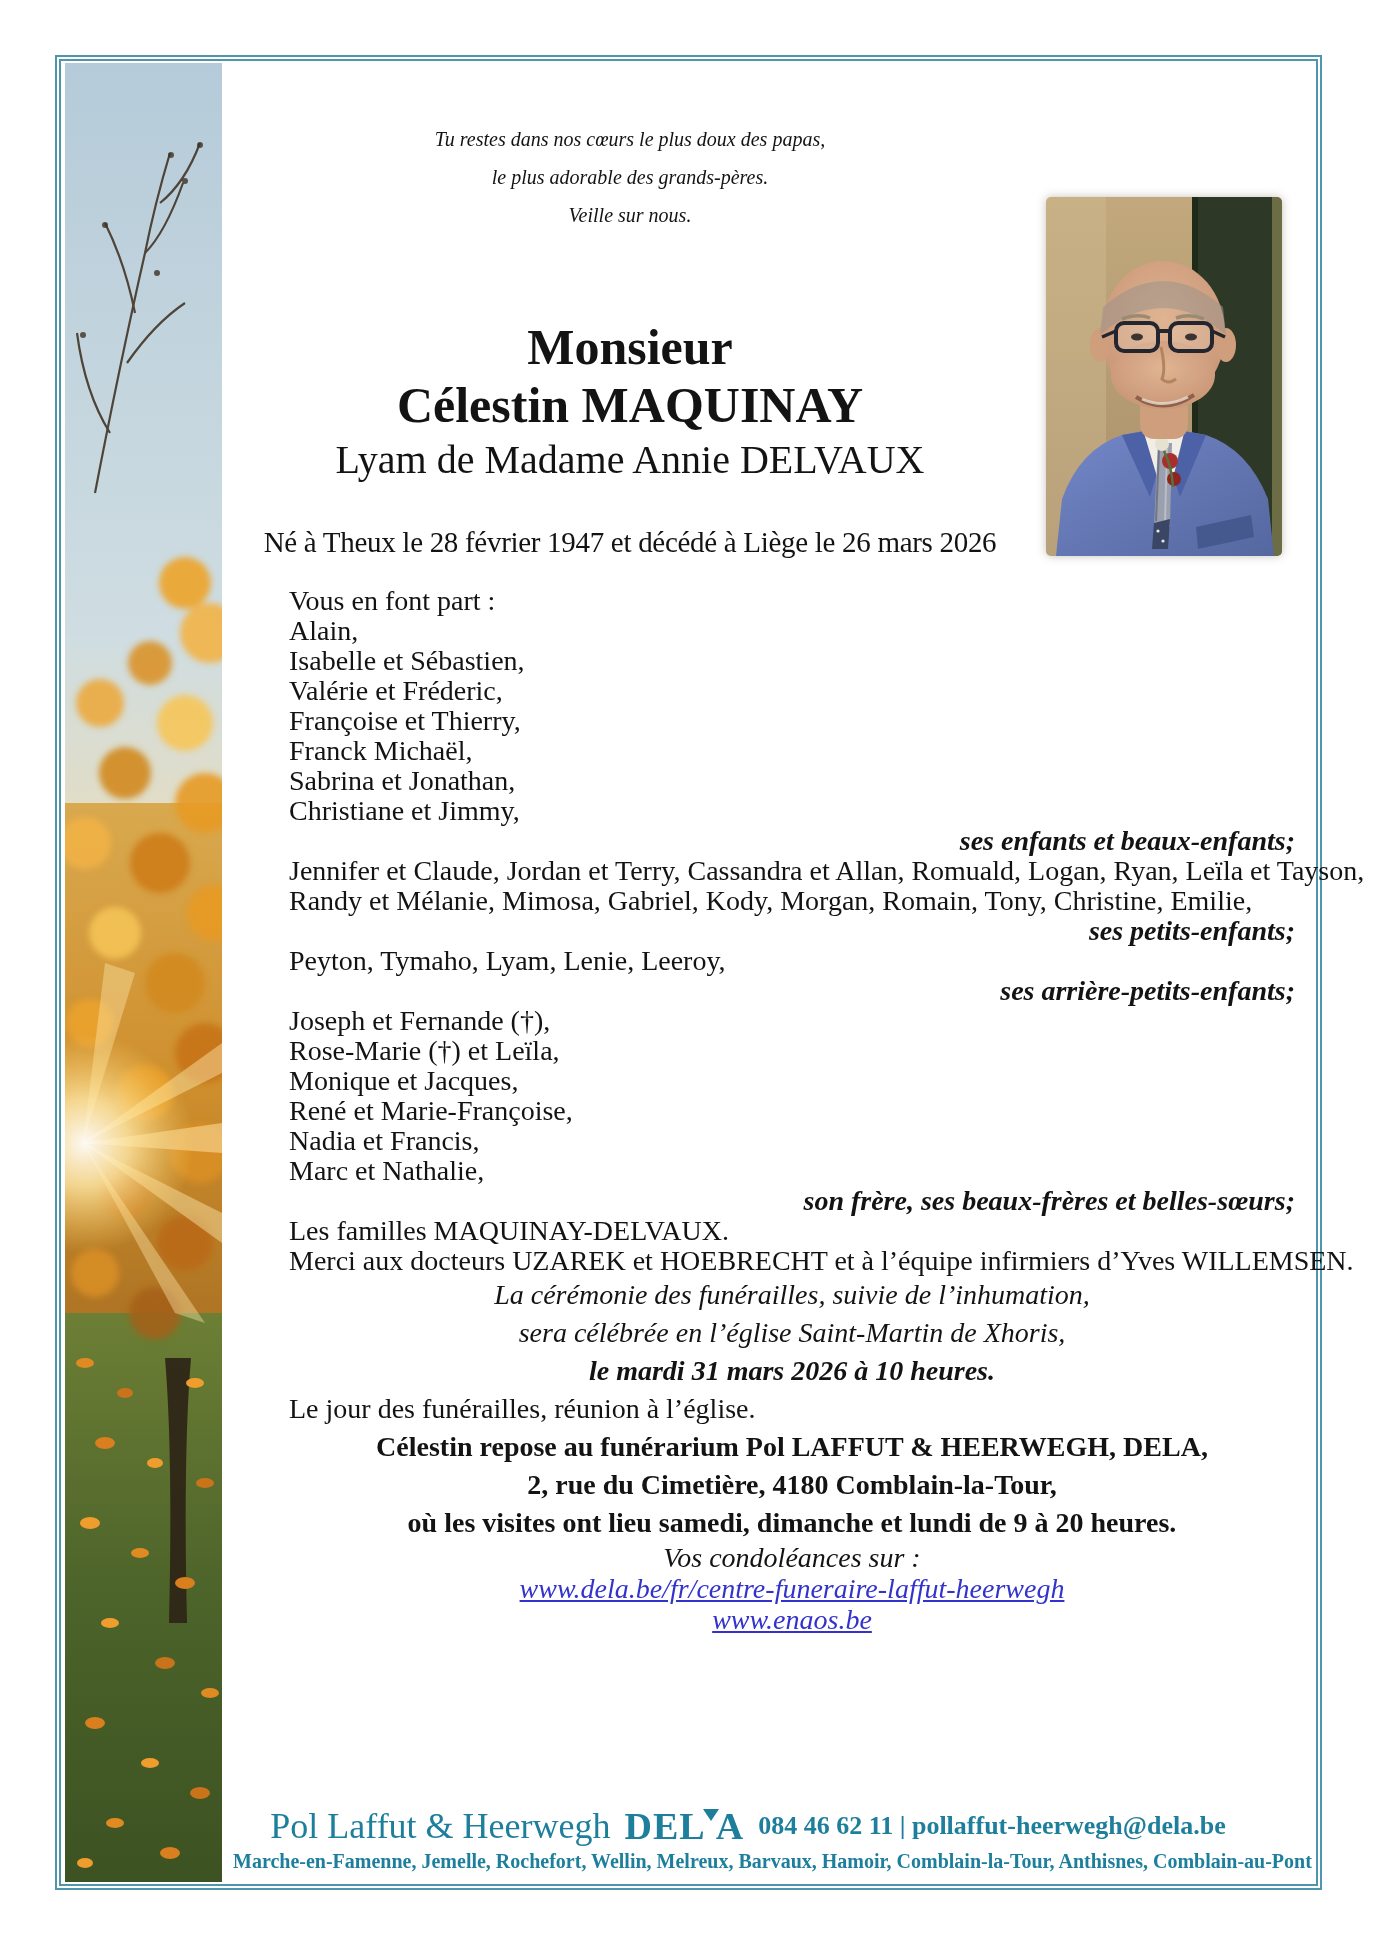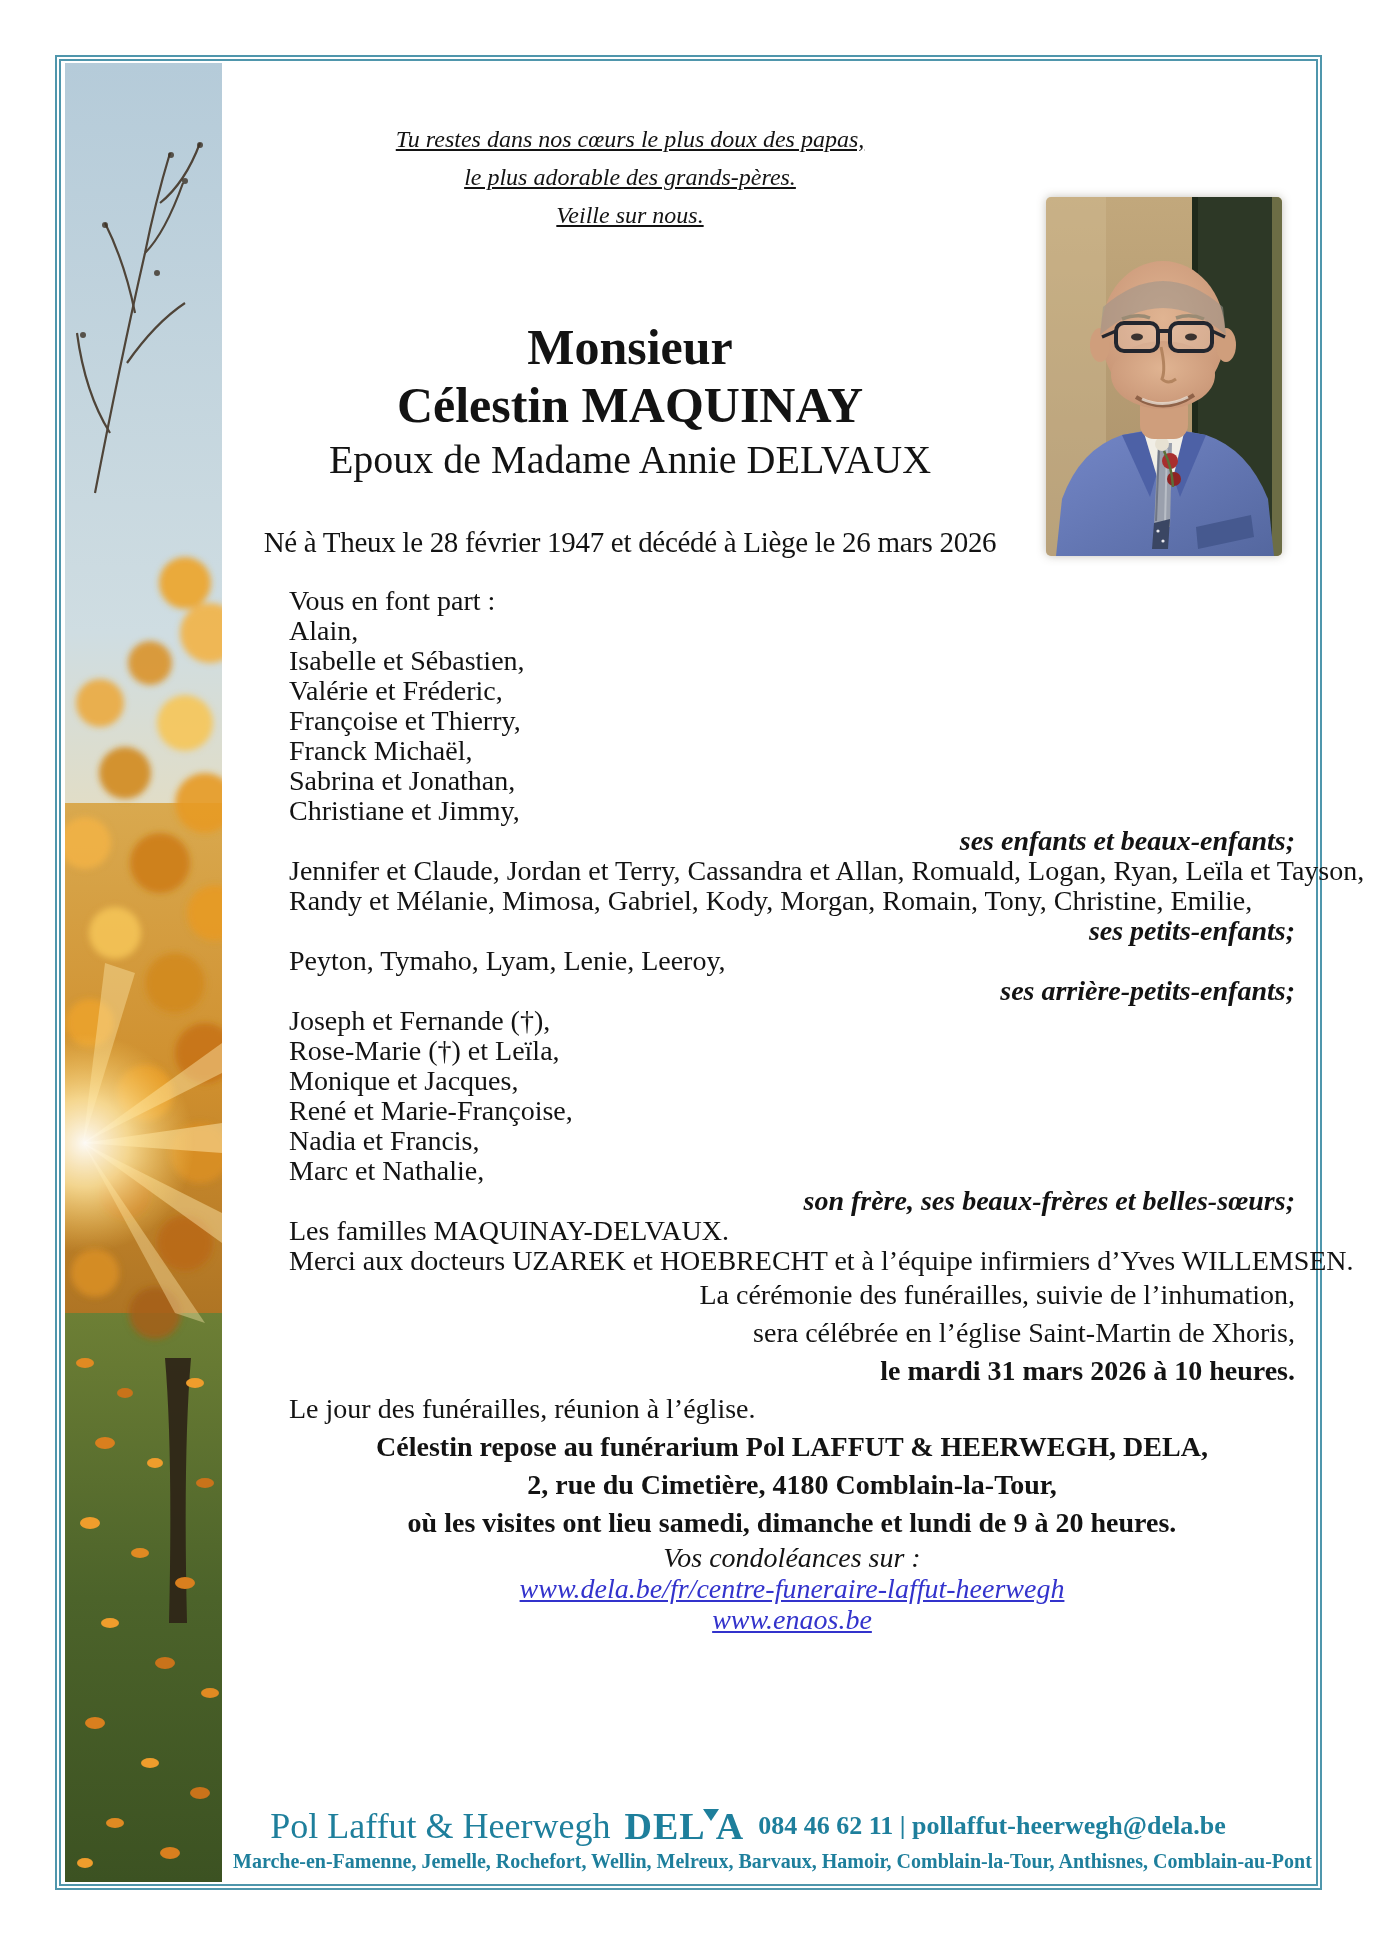--- a/index.html
+++ b/index.html
@@ -10,34 +10,34 @@
   .frame{
     position:absolute;left:55px;top:55px;width:1267px;height:1835px;
     border:6px double #4f96ac;box-sizing:border-box;
   }
   .strip{position:absolute;left:65px;top:63px;width:157px;height:1819px;}
   .photo{
     position:absolute;left:1046px;top:197px;width:236px;height:359px;
     border-radius:5px;overflow:hidden;box-shadow:0 0 10px rgba(90,80,60,.35);
   }
   .hdr{position:absolute;left:233px;width:794px;text-align:center;}
-  .quote{top:120px;font-style:italic;font-size:24px;line-height:38px;text-decoration:underline;}
+  .quote{top:120px;font-style:italic;font-size:20px;line-height:38px;}
   .titles{top:318px;}
   .t-prefix,.t-name{font-weight:bold;font-size:50px;line-height:58px;}
   .t-spouse{font-size:40px;line-height:52px;}
   .t-life{top:526px;font-size:29px;letter-spacing:-0.3px;white-space:nowrap;}
   .body{position:absolute;left:247px;top:586px;width:1006px;font-size:28px;margin-left:42px;}
   .body div,.body p{margin:0;white-space:nowrap;}
   .line{line-height:30px;}
   .rlabel{line-height:30px;text-align:right;font-weight:bold;font-style:italic;}
   .children{margin-top:12px;}
   .label-children{margin-top:5px;}
   .familles{margin-top:22px;}
   .thanks{margin-top:28px;text-align:center;}
-  .ceremony{margin-top:24px;text-align:right;line-height:38px;}
+  .ceremony{margin-top:24px;text-align:center;line-height:38px;font-style:italic;}
   .cer-bold{font-weight:bold;}
   .reunion{margin-top:8px;text-align:left;line-height:38px;font-weight:normal;}
   .repose{margin-top:10px;text-align:center;line-height:38px;font-weight:bold;}
   .condol{margin-top:12px;text-align:center;line-height:31px;font-style:italic;}
   .condol a{color:#3333cc;text-decoration:underline;cursor:pointer;}
   .footer-logo{
     position:absolute;left:233px;top:1804px;width:1030px;
     display:flex;justify-content:center;align-items:center;gap:14px;
     color:#1e7f9c;white-space:nowrap;
   }
@@ -233,21 +233,21 @@
 
   <div class="hdr quote" style="top:120px">
     <div>Tu restes dans nos cœurs le plus doux des papas,</div>
     <div>le plus adorable des grands-pères.</div>
     <div>Veille sur nous.</div>
   </div>
 
   <div class="hdr titles" style="top:318px">
     <div class="t-prefix">Monsieur</div>
     <div class="t-name">Célestin MAQUINAY</div>
-    <div class="t-spouse">Epoux de Madame Annie DELVAUX</div>
+    <div class="t-spouse">Lyam de Madame Annie DELVAUX</div>
   </div>
 
   <div class="hdr t-life" style="top:526px">Né à Theux le 28 février 1947 et décédé à Liège le 26 mars 2026</div>
 
   <div class="body">
     <div class="line">Vous en font part :</div>
 
     <div class="children">
       <div class="line">Alain,</div>
       <div class="line">Isabelle et Sébastien,</div>

